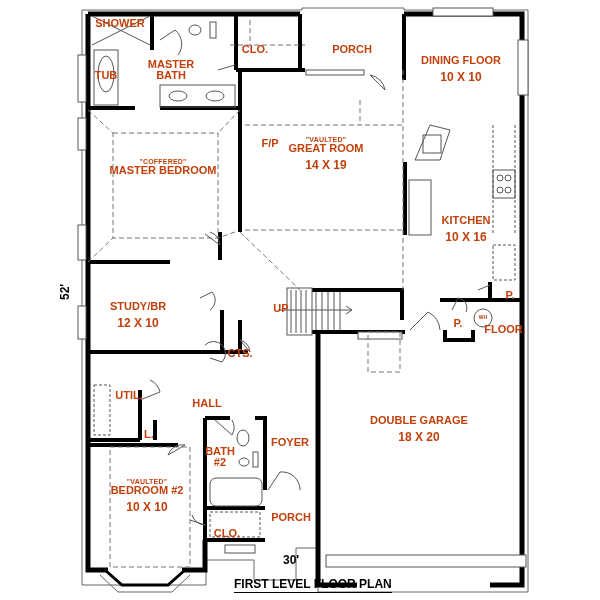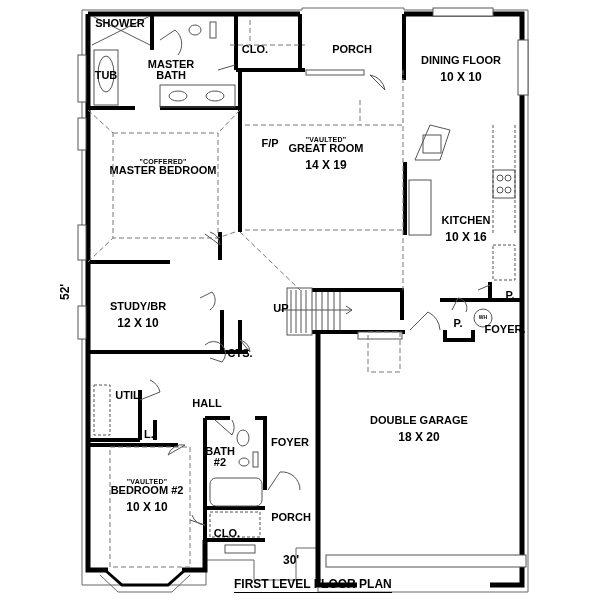--- a/index.html
+++ b/index.html
@@ -1,18 +1,18 @@
 <!DOCTYPE html>
 <html><head>
   <meta charset="utf-8">
   <style>
     html, body { margin: 0; padding: 0; background: #ffffff; }
     body { width: 600px; height: 600px; overflow: hidden; position: relative; font-family: "Liberation Sans", sans-serif; }
     svg { position: absolute; left: 0; top: 0; }
-    .lbl { position: absolute; font-family: "Liberation Sans", sans-serif; font-weight: bold; color: #000000; text-align: center; line-height: 1; white-space: nowrap; transform: translateX(-50%); }
+    .lbl { position: absolute; font-family: "Liberation Sans", sans-serif; font-weight: bold; color: #c2410c; text-align: center; line-height: 1; white-space: nowrap; transform: translateX(-50%); }
     .lbl .note { display: block; font-size: 7px; letter-spacing: 0.2px; }
     .lbl .name { display: block; font-size: 11px; }
     .lbl .dim  { display: block; font-size: 12px; margin-top: 5px; }
     .small { font-size: 8px; text-align: right; }
     .title { position: absolute; left: 234px; top: 577px; font-size: 12px; font-weight: bold; font-family: "Liberation Sans", sans-serif; border-bottom: 1px solid #000; padding-bottom: 1px; }
     .dimtxt { position: absolute; font-size: 12px; font-weight: bold; font-family: "Liberation Sans", sans-serif; }
     .vert { transform: rotate(-90deg); transform-origin: left top; }
   </style>
 </head>
 <body>
@@ -193,21 +193,21 @@
 <div class="lbl" style="left:510px;top:290px;">
     <span class="name">P.</span>
   </div>
 <div class="lbl" style="left:458px;top:318px;">
     <span class="name">P.</span>
   </div>
 <div class="lbl" style="left:483px;top:315px;">
     <span class="name" style="font-size:5px;">WH</span>
   </div>
 <div class="lbl" style="left:505px;top:324px;">
-    <span class="name">FOYER.</span>
+    <span class="name">FLOOR.</span>
   </div>
 <div class="lbl" style="left:129px;top:390px;">
     <span class="name">UTIL.</span>
   </div>
 <div class="lbl" style="left:149px;top:429px;">
     <span class="name small">L.</span>
   </div>
 <div class="lbl" style="left:207px;top:398px;">
     <span class="name">HALL</span>
   </div>

